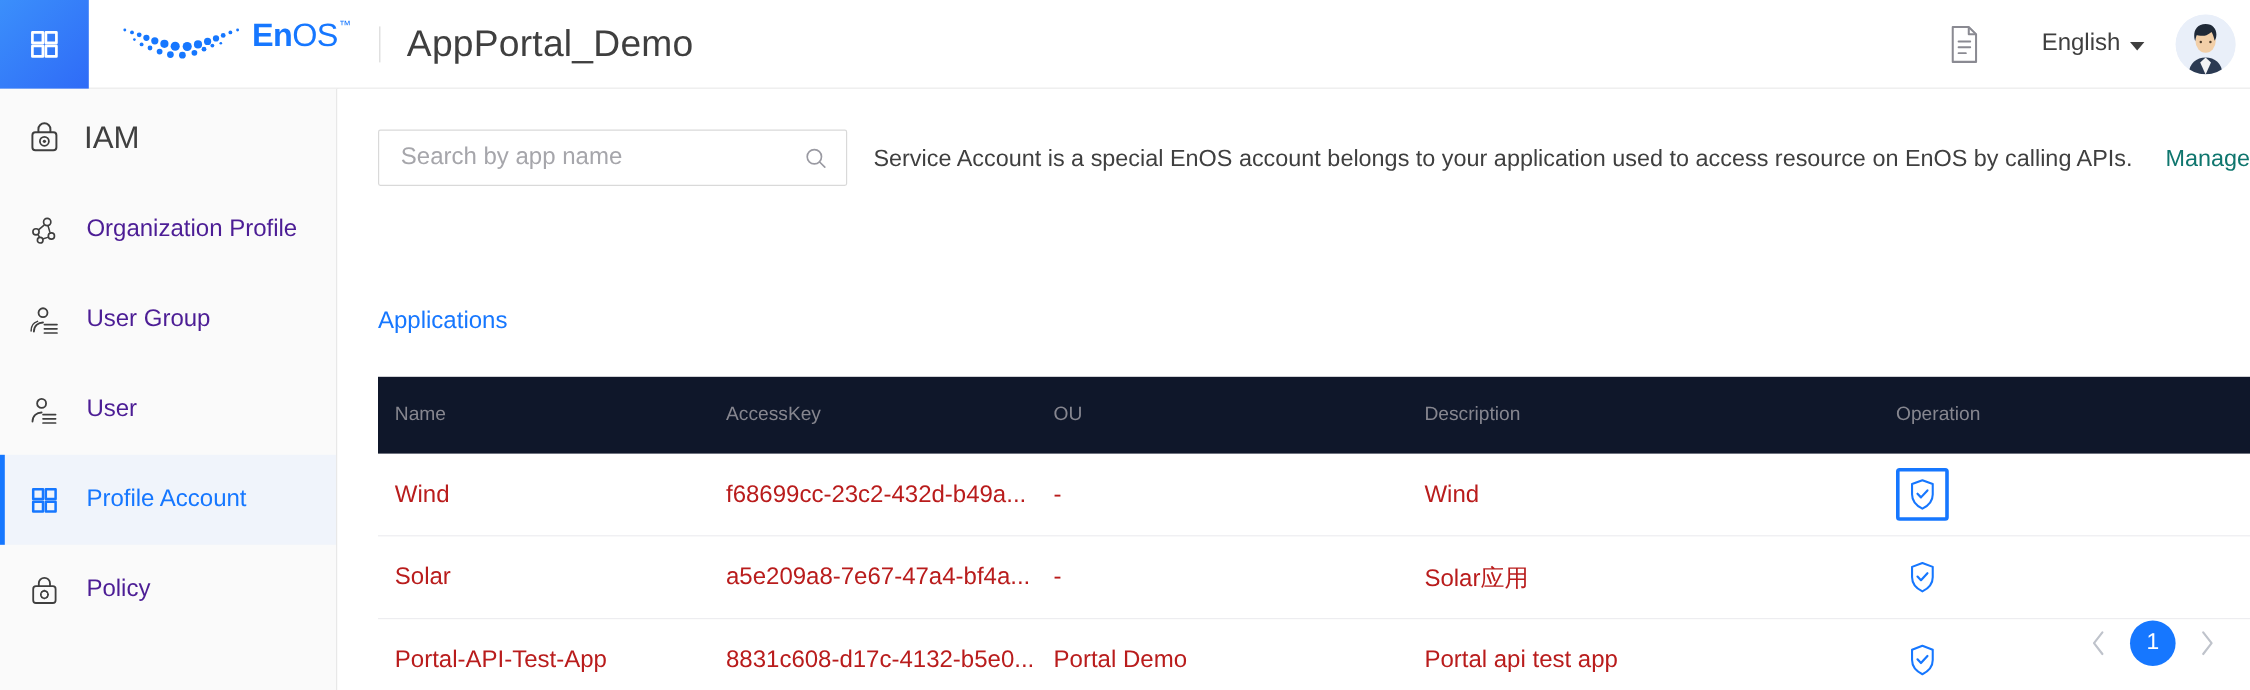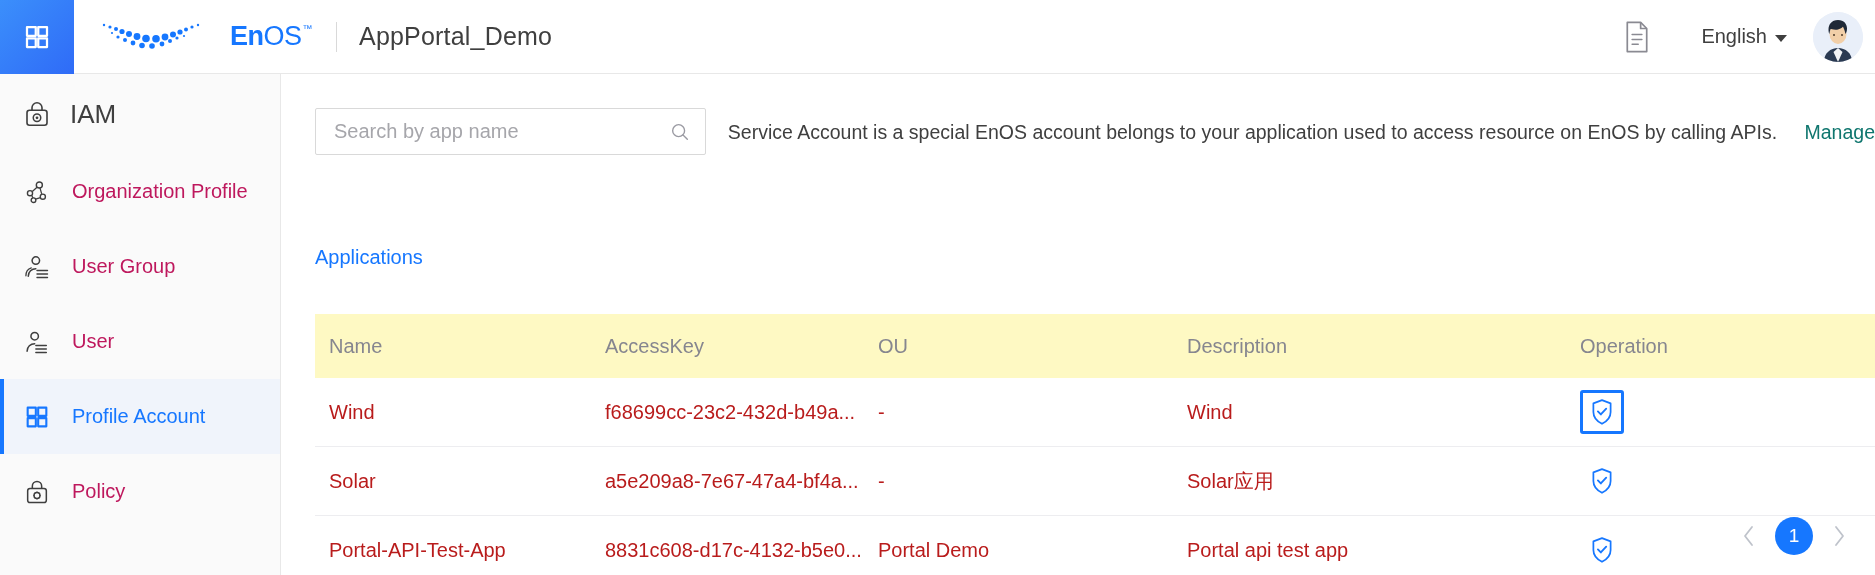--- a/index.html
+++ b/index.html
@@ -21,41 +21,41 @@
   .app-launcher {
     width: 74px; height: 74px;
     background: linear-gradient(135deg, #3b8ffb 0%, #2f6bf7 100%);
     display: flex; align-items: center; justify-content: center;
     flex: 0 0 74px;
     cursor: pointer;
   }
   .grid-icon { display: block; }
 
   .brand {
-    display: flex; align-items: center;
+    display: flex; align-items: flex-start;
     margin-left: 24px;
-    gap: 24px;
+    gap: 4px;
   }
   .enos-mark { display: block; }
   .enos-word {
     font-size: 27px; letter-spacing: -0.5px;
     color: #1677ff; line-height: 1;
     display: flex; align-items: flex-start;
   }
   .enos-word .b { font-weight: bold; }
   .enos-word .l { font-weight: normal; }
   .enos-word .tm { font-size: 10px; margin-left: 1px; position: relative; top: 1px; }
 
   .hdr-divider {
     width: 1px; height: 30px;
     background: #d9d9d9;
     margin: 0 22px 0 24px;
   }
   .portal-title {
-    font-size: 25px; color: #3f3f3f; font-weight: normal;
+    font-size: 31px; color: #3f3f3f; font-weight: normal;
     letter-spacing: 0.2px;
   }
 
   .hdr-right {
     margin-left: auto;
     display: flex; align-items: center;
     padding-right: 12px;
     gap: 0;
   }
   .doc-btn {
@@ -93,21 +93,21 @@
     display: flex; align-items: center;
     height: 80px; padding-left: 22px; gap: 18px;
   }
   .sidebar-header .sh-label {
     font-size: 26px; color: #3f3f3f;
   }
   .nav-item {
     display: flex; align-items: center;
     height: 75px; padding-left: 22px; gap: 20px;
     cursor: pointer; position: relative;
-    color: #be185d;
+    color: #4c1d95;
   }
   .nav-item .nav-label { font-size: 20px; }
   .nav-item.active {
     background: #f0f4fb;
     color: #1677ff;
   }
   .nav-item.active::before {
     content: ""; position: absolute; left: 0; top: 0;
     width: 4px; height: 100%; background: #1677ff;
   }
@@ -143,33 +143,33 @@
   .hint {
     margin-left: 22px; padding-top: 13px;
     font-size: 19.5px; color: #3f3f3f;
     white-space: nowrap;
   }
   .hint .manage-link {
     color: #0f766e; margin-left: 22px; cursor: pointer;
   }
 
   .applications-link {
-    position: absolute; top: 172px; left: 33px;
+    position: absolute; top: 182px; left: 33px;
     font-size: 20px; color: #1677ff; cursor: pointer;
   }
 
   
   .table {
     position: absolute; top: 240px; left: 33px;
     width: 1560px;
   }
   .t-row { display: flex; align-items: center; }
   .t-head {
-    height: 64px; background: #fef9c3;
-    color: #86868f; font-size: 20px;
+    height: 64px; background: #0f172a;
+    color: #86868f; font-size: 16px;
   }
   .t-body-row {
     height: 69px; border-bottom: 1px solid #ededf0;
     color: #b91c1c; font-size: 20px;
   }
   .c-name { width: 290px; padding-left: 14px; flex: 0 0 290px; }
   .c-key  { width: 273px; flex: 0 0 273px; }
   .c-ou   { width: 309px; flex: 0 0 309px; }
   .c-desc { width: 393px; flex: 0 0 393px; }
   .c-op   { flex: 1 1 auto; }

